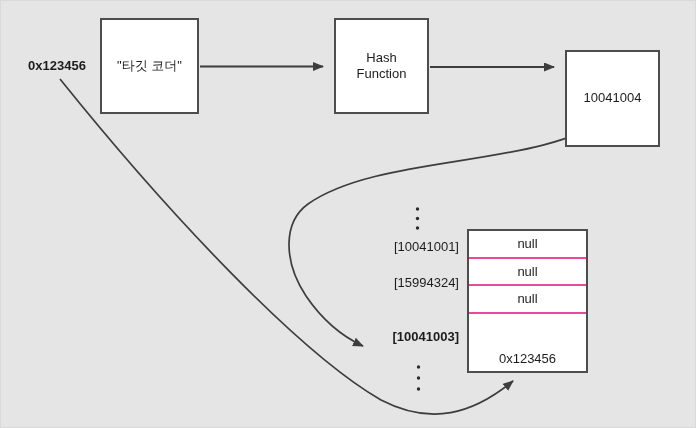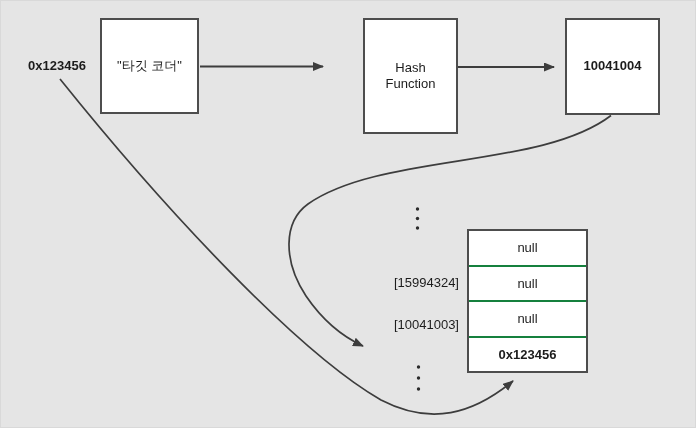--- a/index.html
+++ b/index.html
@@ -29,21 +29,21 @@
     box-sizing: border-box;
     display: flex;
     align-items: center;
     justify-content: center;
     text-align: center;
     font-size: 13px;
     color: #1c1c1c;
     line-height: 1.25;
   }
   .node-box .wrap-narrow { max-width: 72px; }
-  .bold { font-weight: bold; }
+  .bold { font-weight: normal; margin-top: 32px; }
   .free-label {
     position: absolute;
     font-size: 13px;
     color: #1c1c1c;
     white-space: nowrap;
   }
   .input-label {
     left: 20px; top: 57px;
     width: 72px;
     text-align: center;
@@ -54,21 +54,21 @@
     left: 466px; top: 228px;
     width: 121px; height: 144px;
     border: 2px solid #4d4d4d;
     box-sizing: border-box;
     background: #ffffff;
     display: flex;
     flex-direction: column;
   }
   .bucket-row {
     flex: 1 1 0;
-    border-bottom: 2px solid #15803d;
+    border-bottom: 2px solid #ec4899;
     display: flex;
     align-items: center;
     justify-content: center;
     font-size: 13px;
     color: #1c1c1c;
   }
   .bucket-row:last-child { border-bottom: none; }
   .index-label {
     position: absolute;
     left: 348px;
@@ -113,30 +113,31 @@
       <circle cx="417.5" cy="388" r="1.7"></circle>
     </g>
   </svg>
 
   <div class="free-label input-label">0x123456</div>
 
   <div class="node-box" style="left:99px; top:17px; width:99px; height:96px;">
     <span>"타깃 코더"</span>
   </div>
 
-  <div class="node-box" style="left:333px; top:17px; width:95px; height:116px;margin-left:29px;">
+  <div class="node-box" style="left:333px; top:17px; width:95px; height:96px;">
     <span class="wrap-narrow">Hash Function</span>
   </div>
 
   <div class="node-box bold" style="left:564px; top:17px; width:95px; height:97px;">
     <span>10041004</span>
   </div>
 
+  <div class="index-label" style="top:238px;">[10041001]</div>
   <div class="index-label" style="top:274px;">[15994324]</div>
-  <div class="index-label" style="top:316px;">[10041003]</div>
+  <div class="index-label" style="top:328px;font-weight:bold;">[10041003]</div>
 
   <div class="bucket-table">
     <div class="bucket-row">null</div>
     <div class="bucket-row">null</div>
     <div class="bucket-row">null</div>
     <div class="bucket-row bold">0x123456</div>
   </div>
 
 </div>
 

